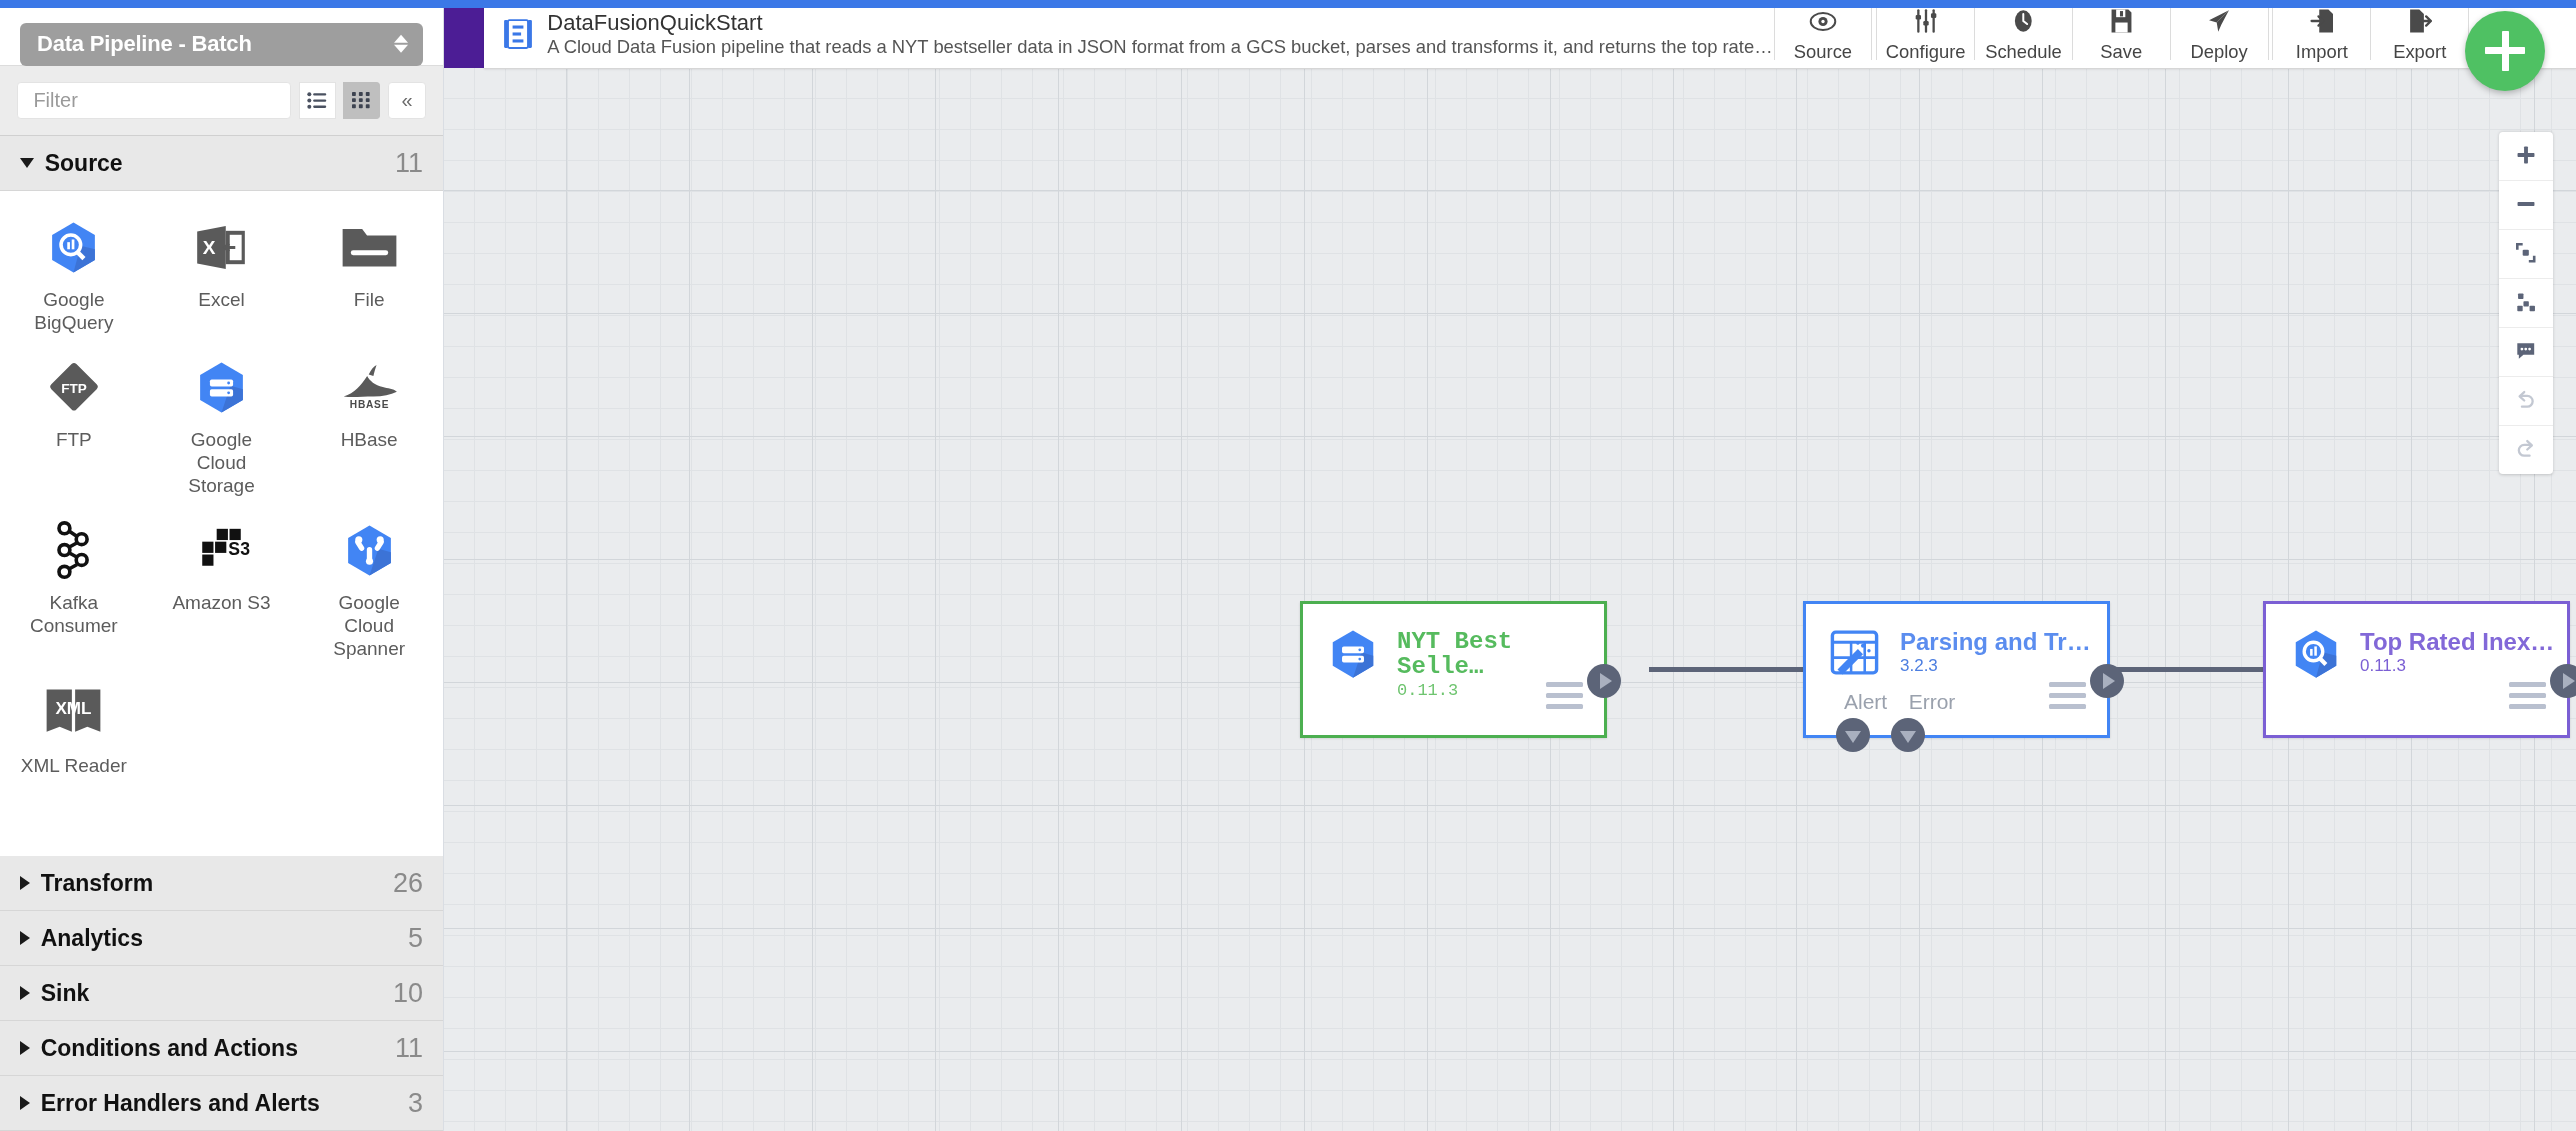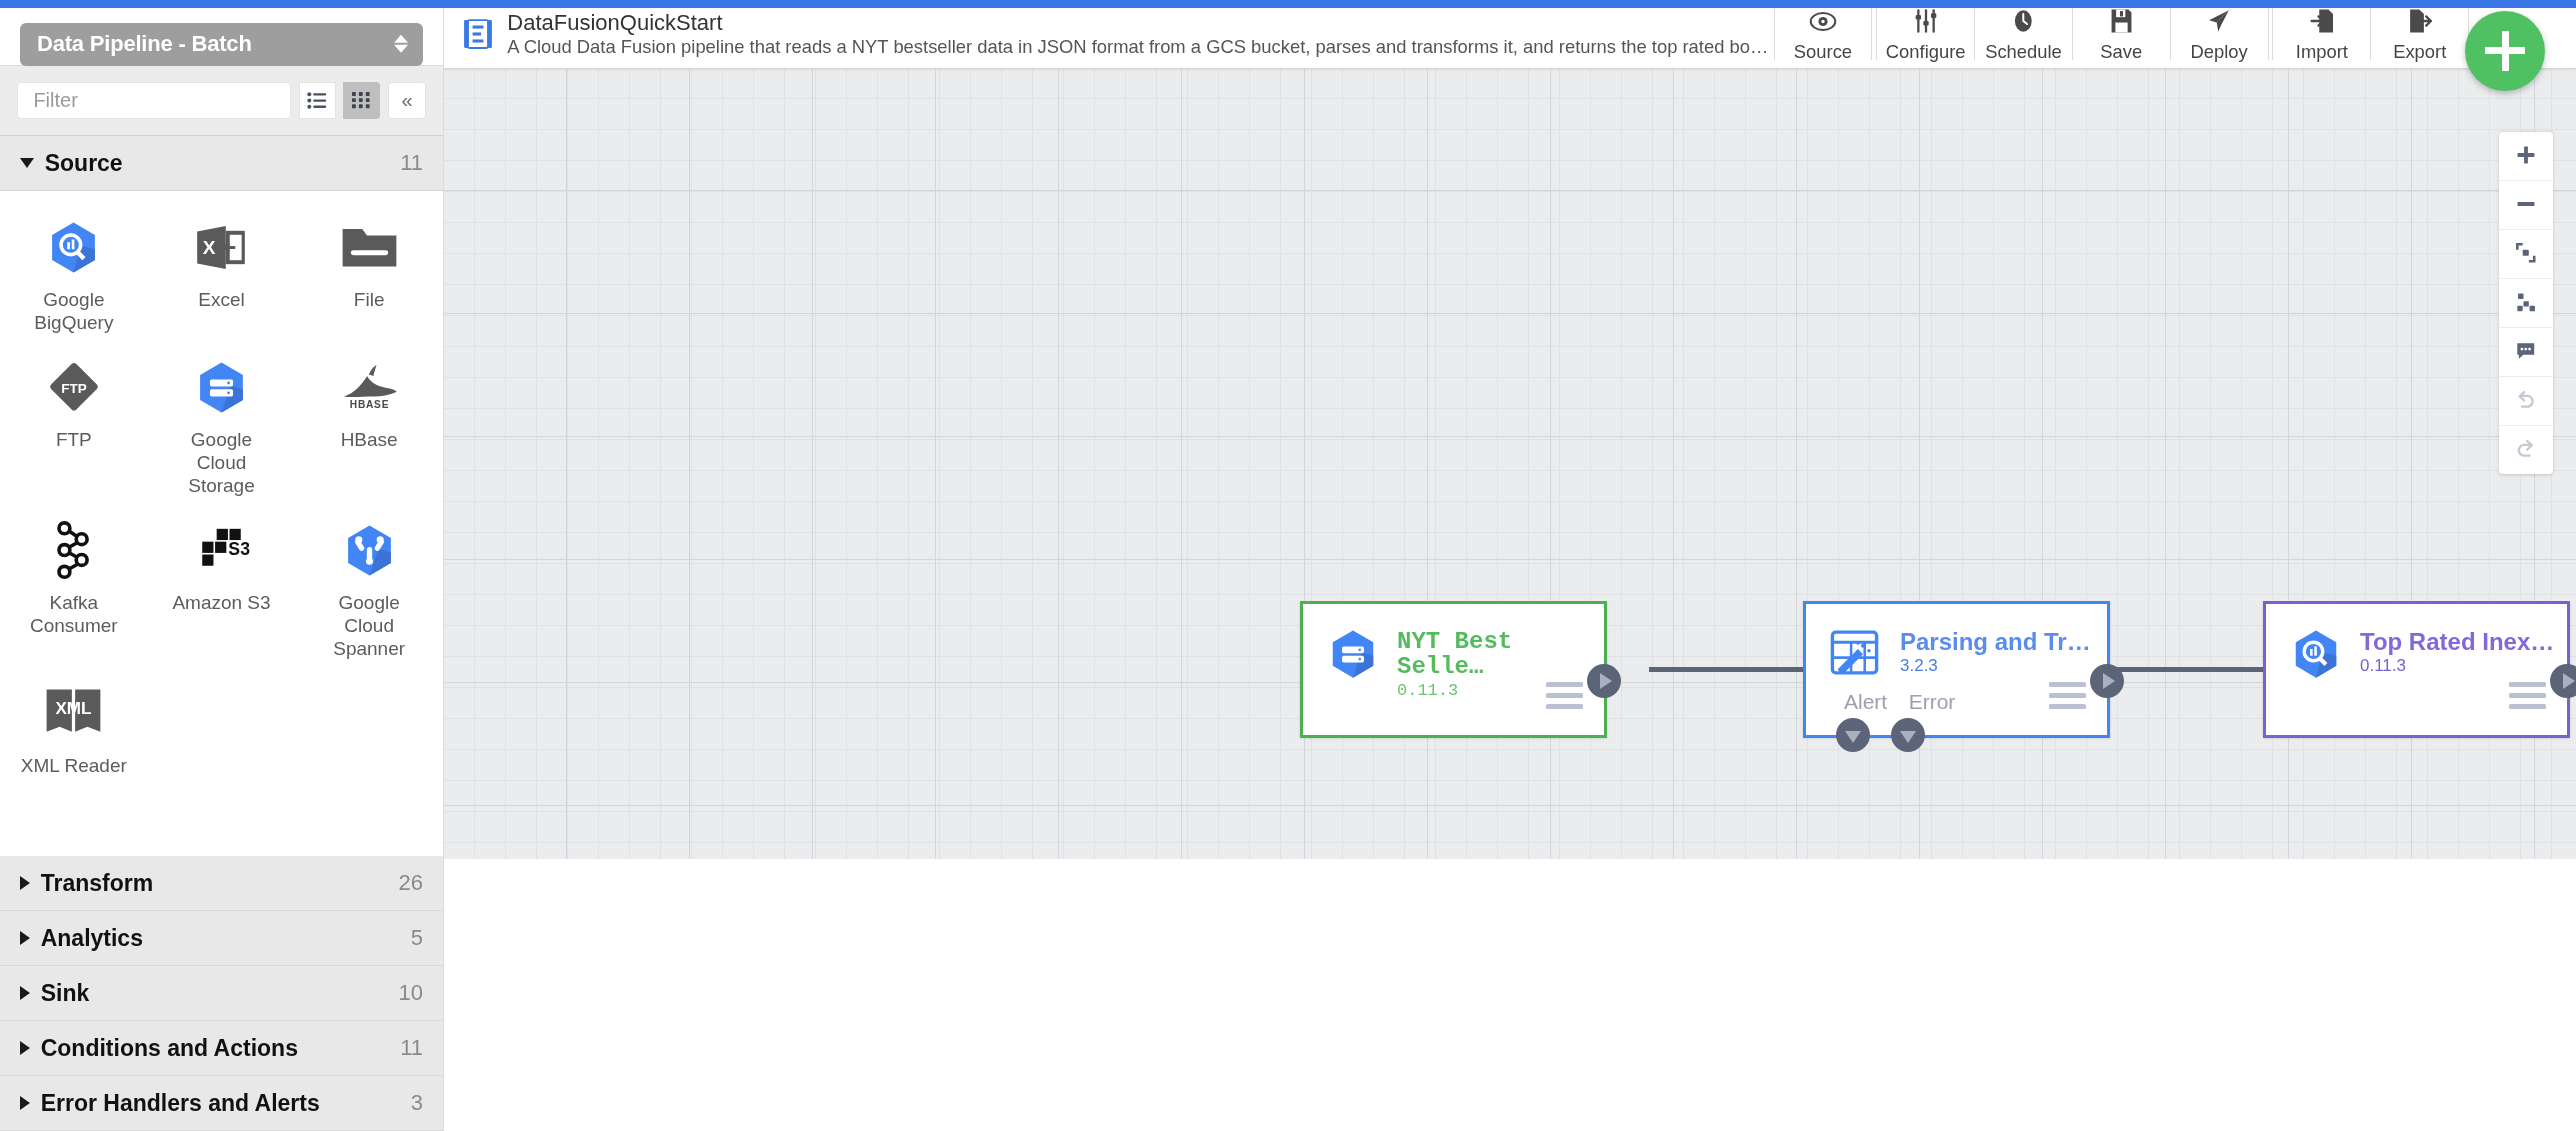--- a/index.html
+++ b/index.html
@@ -42,30 +42,30 @@
                 color:#6b6b6b;font-size:20px;cursor:pointer;box-sizing:border-box;}
 
   .sb-body{flex:1;display:flex;flex-direction:column;overflow:hidden;}
 
   .group-head{height:55px;background:#e8e8e8;border-bottom:0.8px solid #d6d6d6;
               display:flex;align-items:center;padding:0 20px;box-sizing:border-box;cursor:pointer;}
   .group-head .caret{width:0;height:0;margin-right:10.7px;}
   .caret.closed{border-top:7px solid transparent;border-bottom:7px solid transparent;border-left:10px solid #1a1a1a;}
   .caret.open{border-left:7px solid transparent;border-right:7px solid transparent;border-top:10px solid #1a1a1a;}
   .group-head .gname{flex:1;font-size:23px;font-weight:700;color:#111;}
-  .group-head .gcount{font-size:22px;color:#8a8a8a;font-weight:400;}
+  .group-head .gcount{font-size:27px;color:#8a8a8a;font-weight:400;}
 
   .plugin-grid{background:#fff;padding:17px 0 12.3px 0;display:grid;
                grid-template-columns:repeat(3,1fr);row-gap:6.1px;}
   .plugin{display:flex;flex-direction:column;align-items:center;cursor:pointer;padding:6.1px 3.1px 7.7px 3.1px;}
   .plugin .pico{width:66px;height:66px;display:flex;align-items:center;justify-content:center;margin-bottom:7.7px;}
   .plugin .pname{font-size:19px;line-height:1.22;color:#5c5c5c;text-align:center;font-weight:400;max-width:115px;}
 
   
-  .main{position:relative;flex:1;height:859px;overflow:hidden;background:#4c1d95;}
+  .main{position:relative;flex:1;height:1131px;overflow:hidden;background:#4c1d95;padding-left:40px;}
 
   .toolbar{position:relative;height:68px;background:#fff;border-bottom:0.8px solid #d6d6d6;
            display:flex;align-items:stretch;z-index:20;
            box-shadow:0 0.8px 2.3px rgba(0,0,0,.10);}
   .pipe-ident{display:flex;align-items:center;padding-left:17px;flex:1;min-width:0;gap:12.3px;}
   .pipe-logo{width:34px;height:34px;flex:0 0 34px;}
   .pipe-text{min-width:0;display:flex;flex-direction:column;justify-content:center;gap:1.5px;}
   .pipe-title{font-size:22px;color:#333;line-height:1.1;white-space:nowrap;}
   .pipe-desc{font-size:18.4px;color:#555;line-height:1.15;white-space:nowrap;overflow:hidden;text-overflow:ellipsis;max-width:1297px;}
 

